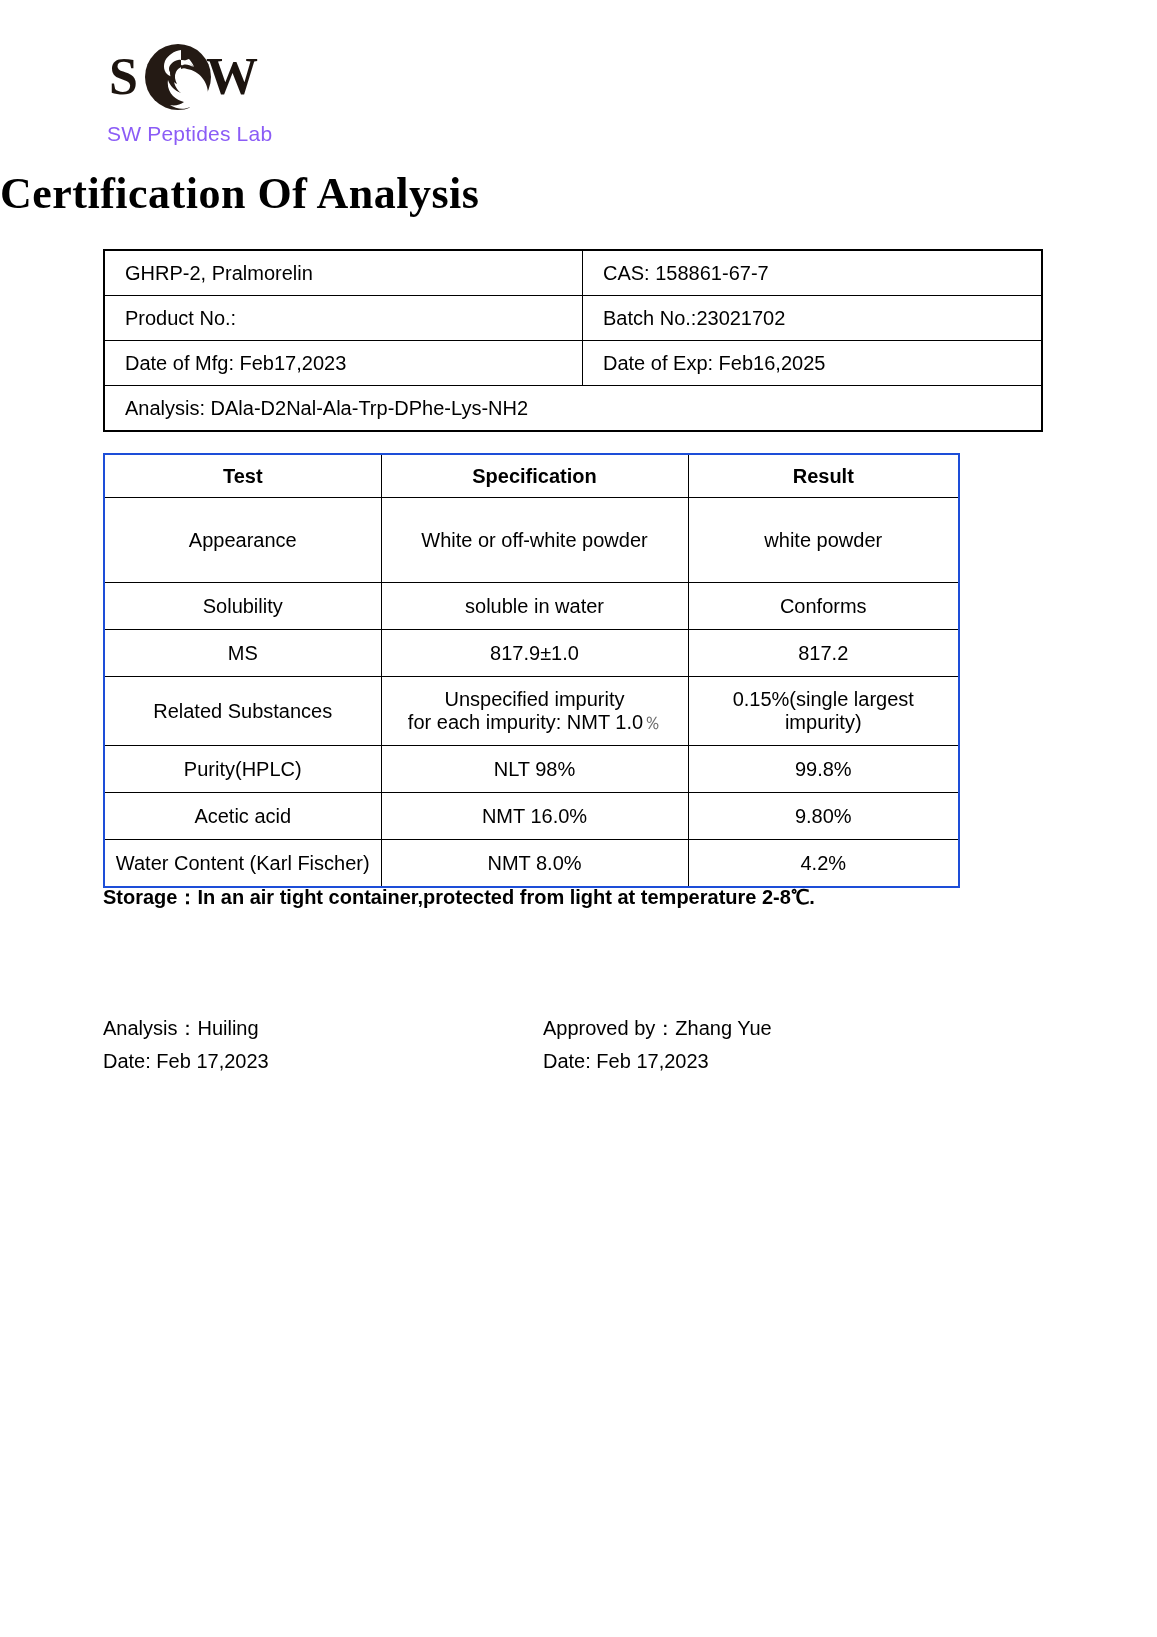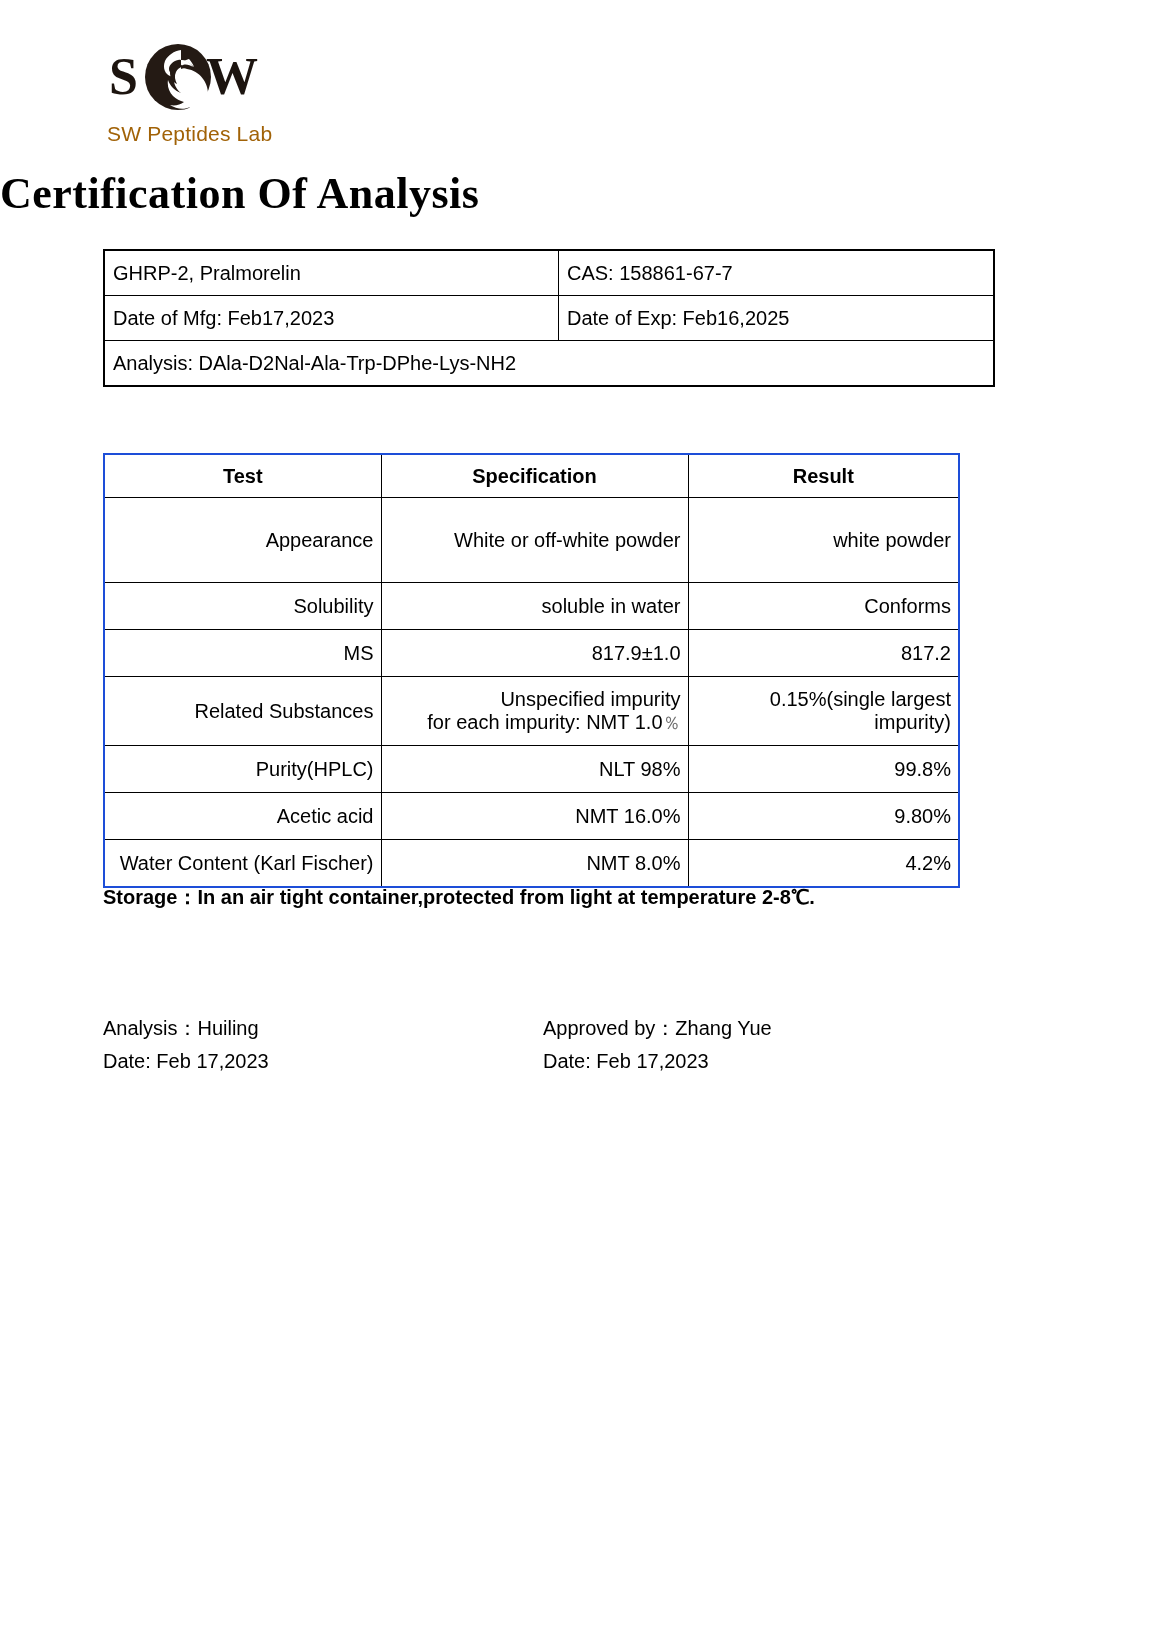--- a/index.html
+++ b/index.html
@@ -47,21 +47,21 @@
   .logo-emblem {
     width: 76px;
     height: 76px;
     position: relative;
     display: inline-block;
   }
   .logo-emblem svg { display: block; }
   .logo-caption {
     font-family: "Liberation Sans", sans-serif;
     font-size: 21px;
-    color: #a16207;
+    color: #8b5cf6;
     margin-top: 4px;
     margin-left: 4px;
     letter-spacing: 0.2px;
   }
 
   
   .doc-title {
     position: absolute;
     left: 0;
     top: 168px;
@@ -81,42 +81,42 @@
   .info-table {
     position: absolute;
     left: 103px;
     top: 249px;
     width: 855px;
     border: 2px solid #000;
   }
   .info-table td {
     border: 1.5px solid #000;
     height: 40px;
-    padding: 2px 8px;
+    padding: 2px 20px;
     font-size: 20px;
     vertical-align: middle;
     white-space: nowrap;
   }
   .info-table td.left { width: 437px; }
   .info-table td.right { width: 418px; margin-left: 41px; }
 
   .spec-table {
     position: absolute;
     left: 103px;
     top: 453px;
     width: 855px;
     border: 2px solid #1d4ed8;
   }
   .spec-table th, .spec-table td {
     border: 1.5px solid #000;
     font-size: 20px;
     vertical-align: middle;
     padding: 3px 7px;
     font-weight: normal;
-    text-align: right;
+    text-align: center;
   }
   .spec-table th {
     font-weight: bold;
     text-align: center;
     height: 36px;
   }
   .spec-table col.c1 { width: 277px; }
   .spec-table col.c2 { width: 307px; }
   .spec-table col.c3 { width: 271px; }
   .spec-table td.r-tall { height: 78px; }
@@ -184,20 +184,24 @@
 
   <div class="doc-title">Certification Of Analysis</div>
 
   <table class="info-table">
     <tbody>
       <tr>
         <td class="left">GHRP-2, Pralmorelin</td>
         <td class="right">CAS: 158861-67-7</td>
       </tr>
       <tr>
+        <td class="left">Product No.:</td>
+        <td class="right">Batch No.:23021702</td>
+      </tr>
+      <tr>
         <td class="left">Date of Mfg: Feb17,2023</td>
         <td class="right">Date of Exp: Feb16,2025</td>
       </tr>
       <tr>
         <td colspan="2">Analysis: DAla-D2Nal-Ala-Trp-DPhe-Lys-NH2</td>
       </tr>
     </tbody>
   </table>
 
   <table class="spec-table">

